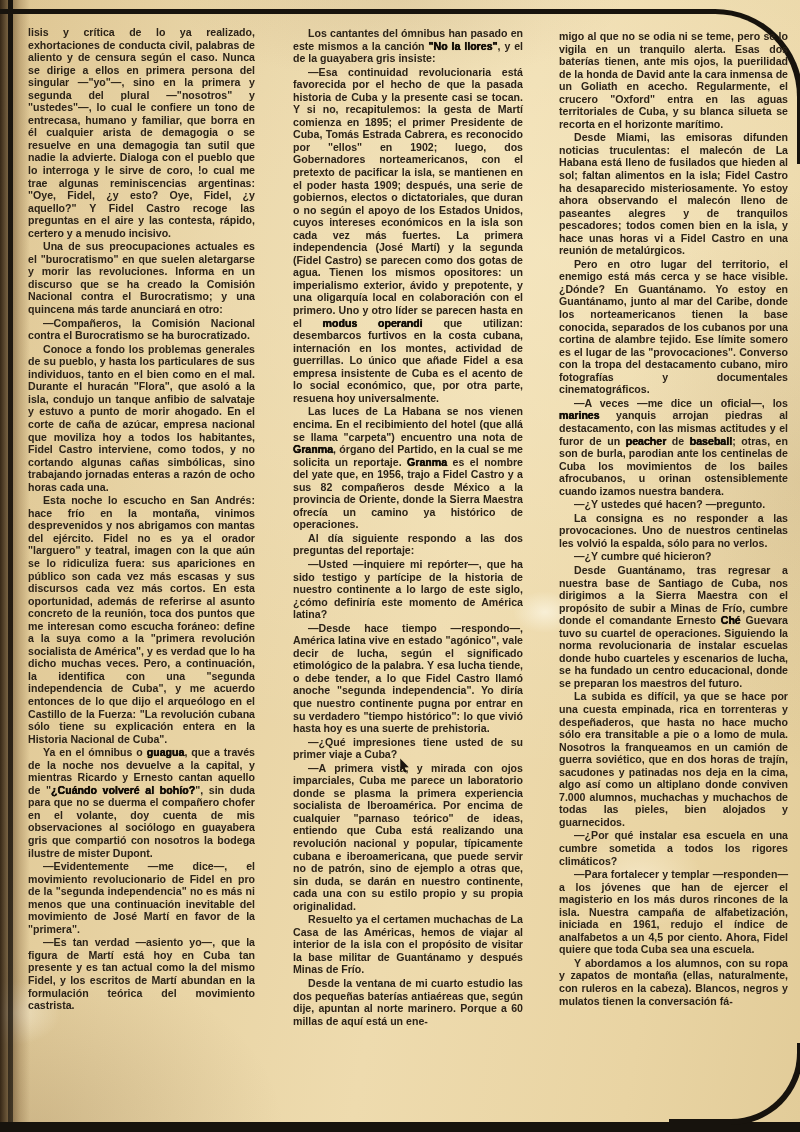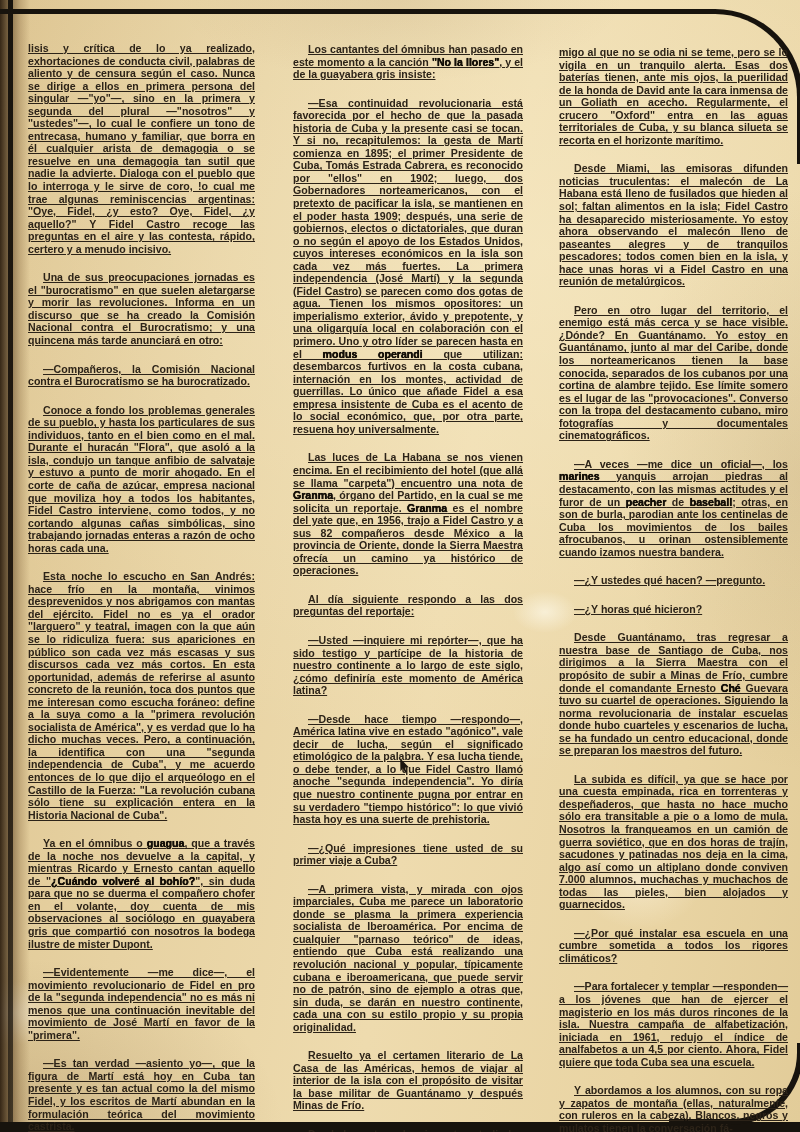--- a/index.html
+++ b/index.html
@@ -38,21 +38,21 @@
   }
   .frame-corner-br{
     position:absolute;right:-3px;bottom:7px;width:128px;height:76px;
     border-bottom:6px solid #17130d;border-right:6px solid #17130d;
     border-bottom-right-radius:72px;pointer-events:none;
   }
   .col{
     position:absolute;color:#2c2318;font-weight:bold;
     font-size:10.6px;line-height:12.55px;text-align:justify;
   }
-  .col p{margin:16px 0 1px 0;text-indent:15px;text-decoration:underline;}
+  .col p{margin:0 0 1px 0;text-indent:15px;}
   .col p.noindent{text-indent:0;}
   .xb{color:#140f08;text-shadow:0 0 .7px #140f08,0 0 .35px #140f08;}
   .col1{left:28px;top:26px;width:227px;}
   .col2{left:293px;top:27px;width:230px;}
   .col3{left:559px;top:30px;width:229px;}
   .cursor{position:absolute;left:399px;top:758px;pointer-events:none;}
 </style>
 </head>
 <body>
 
@@ -60,47 +60,48 @@
   <div class="stains"></div>
   <div class="gutter"></div>
 
   <div class="frame-top"></div>
   <div class="frame-left"></div>
   <div class="frame-bottom"></div>
   <div class="frame-corner-br"></div>
 
   <div class="col col1">
       <p class="noindent"><span>lisis y crítica de lo ya realizado, exhortaciones de conducta civil, palabras de aliento y de censura según el caso. Nunca se dirige a ellos en primera persona del singular —"yo"—, sino en la primera y segunda del plural —"nosotros" y "ustedes"—, lo cual le confiere un tono de entrecasa, humano y familiar, que borra en él cualquier arista de demagogia o se resuelve en una demagogia tan sutil que nadie la advierte. Dialoga con el pueblo que lo interroga y le sirve de coro, !o cual me trae algunas reminiscencias argentinas: "Oye, Fidel, ¿y esto? Oye, Fidel, ¿y aquello?" Y Fidel Castro recoge las preguntas en el aire y las contesta, rápido, certero y a menudo incisivo.</span></p>
-      <p><span>Una de sus preocupaciones jornadas es el "burocratismo" en que suelen aletargarse y morir las revoluciones. Informa en un discurso que se ha creado la Comisión Nacional contra el Burocratismo; y una quincena más tarde anunciará en otro:</span></p>
+      <p><span>Una de sus preocupaciones actuales es el "burocratismo" en que suelen aletargarse y morir las revoluciones. Informa en un discurso que se ha creado la Comisión Nacional contra el Burocratismo; y una quincena más tarde anunciará en otro:</span></p>
       <p><span>—Compañeros, la Comisión Nacional contra el Burocratismo se ha burocratizado.</span></p>
       <p><span>Conoce a fondo los problemas generales de su pueblo, y hasta los particulares de sus individuos, tanto en el bien como en el mal. Durante el huracán "Flora", que asoló a la isla, condujo un tanque anfibio de salvataje y estuvo a punto de morir ahogado. En el corte de caña de azúcar, empresa nacional que moviliza hoy a todos los habitantes, Fidel Castro interviene, como todos, y no cortando algunas cañas simbólicas, sino trabajando jornadas enteras a razón de ocho horas cada una.</span></p>
       <p><span>Esta noche lo escucho en San Andrés: hace frío en la montaña, vinimos desprevenidos y nos abrigamos con mantas del ejército. Fidel no es ya el orador "larguero" y teatral, imagen con la que aún se lo ridiculiza fuera: sus apariciones en público son cada vez más escasas y sus discursos cada vez más cortos. En esta oportunidad, además de referirse al asunto concreto de la reunión, toca dos puntos que me interesan como escucha foráneo: define a la suya como a la "primera revolución socialista de América", y es verdad que lo ha dicho muchas veces. Pero, a continuación, la identifica con una "segunda independencia de Cuba", y me acuerdo entonces de lo que dijo el arqueólogo en el Castillo de la Fuerza: "La revolución cubana sólo tiene su explicación entera en la Historia Nacional de Cuba".</span></p>
       <p><span>Ya en el ómnibus o </span><span class="xb">guagua</span><span>, que a través de la noche nos devuelve a la capital, y mientras Ricardo y Ernesto cantan aquello de "</span><span class="xb">¿Cuándo volveré al bohío?</span><span>", sin duda para que no se duerma el compañero chofer en el volante, doy cuenta de mis observaciones al sociólogo en guayabera gris que compartió con nosotros la bodega ilustre de mister Dupont.</span></p>
       <p><span>—Evidentemente —me dice—, el movimiento revolucionario de Fidel en pro de la "segunda independencia" no es más ni menos que una continuación inevitable del movimiento de José Martí en favor de la "primera".</span></p>
       <p><span>—Es tan verdad —asiento yo—, que la figura de Martí está hoy en Cuba tan presente y es tan actual como la del mismo Fidel, y los escritos de Martí abundan en la formulación teórica del movimiento castrista.</span></p>
     </div>
   <div class="col col2">
-      <p><span>Los cantantes del ómnibus han pasado en este momento a la canción </span><span class="xb">"No la llores"</span><span>, y el de la guayabera gris insiste:</span></p>
+      <p><span>Los cantantes del ómnibus han pasado en este mismos a la canción </span><span class="xb">"No la llores"</span><span>, y el de la guayabera gris insiste:</span></p>
       <p><span>—Esa continuidad revolucionaria está favorecida por el hecho de que la pasada historia de Cuba y la presente casi se tocan. Y si no, recapitulemos: la gesta de Martí comienza en 1895; el primer Presidente de Cuba, Tomás Estrada Cabrera, es reconocido por "ellos" en 1902; luego, dos Gobernadores norteamericanos, con el pretexto de pacificar la isla, se mantienen en el poder hasta 1909; después, una serie de gobiernos, electos o dictatoriales, que duran o no según el apoyo de los Estados Unidos, cuyos intereses económicos en la isla son cada vez más fuertes. La primera independencia (José Martí) y la segunda (Fidel Castro) se parecen como dos gotas de agua. Tienen los mismos opositores: un imperialismo exterior, ávido y prepotente, y una oligarquía local en colaboración con el primero. Uno y otro líder se parecen hasta en el </span><span class="xb">modus operandi</span><span> que utilizan: desembarcos furtivos en la costa cubana, internación en los montes, actividad de guerrillas. Lo único que añade Fidel a esa empresa insistente de Cuba es el acento de lo social económico, que, por otra parte, resuena hoy universalmente.</span></p>
       <p><span>Las luces de La Habana se nos vienen encima. En el recibimiento del hotel (que allá se llama "carpeta") encuentro una nota de </span><span class="xb">Granma</span><span>, órgano del Partido, en la cual se me solicita un reportaje. </span><span class="xb">Granma</span><span> es el nombre del yate que, en 1956, trajo a Fidel Castro y a sus 82 compañeros desde México a la provincia de Oriente, donde la Sierra Maestra ofrecía un camino ya histórico de operaciones.</span></p>
       <p><span>Al día siguiente respondo a las dos preguntas del reportaje:</span></p>
       <p><span>—Usted —inquiere mi repórter—, que ha sido testigo y partícipe de la historia de nuestro continente a lo largo de este siglo, ¿cómo definiría este momento de América latina?</span></p>
       <p><span>—Desde hace tiempo —respondo—, América latina vive en estado "agónico", vale decir de lucha, según el significado etimológico de la palabra. Y esa lucha tiende, o debe tender, a lo que Fidel Castro llamó anoche "segunda independencia". Yo diría que nuestro continente pugna por entrar en su verdadero "tiempo histórico": lo que vivió hasta hoy es una suerte de prehistoria.</span></p>
       <p><span>—¿Qué impresiones tiene usted de su primer viaje a Cuba?</span></p>
       <p><span>—A primera vista, y mirada con ojos imparciales, Cuba me parece un laboratorio donde se plasma la primera experiencia socialista de Iberoamérica. Por encima de cualquier "parnaso teórico" de ideas, entiendo que Cuba está realizando una revolución nacional y popular, típicamente cubana e iberoamericana, que puede servir no de patrón, sino de ejemplo a otras que, sin duda, se darán en nuestro continente, cada una con su estilo propio y su propia originalidad.</span></p>
-      <p><span>Resuelto ya el certamen literario de La Casa de las Américas, hemos de viajar al interior de la isla con el propósito de visitar la base militar de Guantánamo y después Minas de Frío.</span></p>
+      <p><span>Resuelto ya el certamen muchachas de La Casa de las Américas, hemos de viajar al interior de la isla con el propósito de visitar la base militar de Guantánamo y después Minas de Frío.</span></p>
       <p><span>Desde la ventana de mi cuarto estudio las dos pequeñas baterías antiaéreas que, según dije, apuntan al norte marinero. Porque a 60 millas de aquí está un ene-</span></p>
     </div>
   <div class="col col3">
       <p class="noindent"><span>migo al que no se odia ni se teme, pero se lo vigila en un tranquilo alerta. Esas dos baterías tienen, ante mis ojos, la puerilidad de la honda de David ante la cara inmensa de un Goliath en acecho. Regularmente, el crucero "Oxford" entra en las aguas territoriales de Cuba, y su blanca silueta se recorta en el horizonte marítimo.</span></p>
       <p><span>Desde Miami, las emisoras difunden noticias truculentas: el malecón de La Habana está lleno de fusilados que hieden al sol; faltan alimentos en la isla; Fidel Castro ha desaparecido misteriosamente. Yo estoy ahora observando el malecón lleno de paseantes alegres y de tranquilos pescadores; todos comen bien en la isla, y hace unas horas vi a Fidel Castro en una reunión de metalúrgicos.</span></p>
       <p><span>Pero en otro lugar del territorio, el enemigo está más cerca y se hace visible. ¿Dónde? En Guantánamo. Yo estoy en Guantánamo, junto al mar del Caribe, donde los norteamericanos tienen la base conocida, separados de los cubanos por una cortina de alambre tejido. Ese límite somero es el lugar de las "provocaciones". Converso con la tropa del destacamento cubano, miro fotografías y documentales cinematográficos.</span></p>
       <p><span>—A veces —me dice un oficial—, los </span><span class="xb">marines</span><span> yanquis arrojan piedras al destacamento, con las mismas actitudes y el furor de un </span><span class="xb">peacher</span><span> de </span><span class="xb">baseball</span><span>; otras, en son de burla, parodian ante los centinelas de Cuba los movimientos de los bailes afrocubanos, u orinan ostensiblemente cuando izamos nuestra bandera.</span></p>
       <p><span>—¿Y ustedes qué hacen? —pregunto.</span></p>
-      <p><span>—¿Y horas qué hicieron?</span></p>
+      <p><span>La consigna es no responder a las provocaciones. Uno de nuestros centinelas les volvió la espalda, sólo para no verlos.</span></p>
+      <p><span>—¿Y cumbre qué hicieron?</span></p>
       <p><span>Desde Guantánamo, tras regresar a nuestra base de Santiago de Cuba, nos dirigimos a la Sierra Maestra con el propósito de subir a Minas de Frío, cumbre donde el comandante Ernesto </span><span class="xb">Ché</span><span> Guevara tuvo su cuartel de operaciones. Siguiendo la norma revolucionaria de instalar escuelas donde hubo cuarteles y escenarios de lucha, se ha fundado un centro educacional, donde se preparan los maestros del futuro.</span></p>
       <p><span>La subida es difícil, ya que se hace por una cuesta empinada, rica en torrenteras y despeñaderos, que hasta no hace mucho sólo era transitable a pie o a lomo de mula. Nosotros la franqueamos en un camión de guerra soviético, que en dos horas de trajín, sacudones y patinadas nos deja en la cima, algo así como un altiplano donde conviven 7.000 alumnos, muchachas y muchachos de todas las pieles, bien alojados y guarnecidos.</span></p>
       <p><span>—¿Por qué instalar esa escuela en una cumbre sometida a todos los rigores climáticos?</span></p>
       <p><span>—Para fortalecer y templar —responden— a los jóvenes que han de ejercer el magisterio en los más duros rincones de la isla. Nuestra campaña de alfabetización, iniciada en 1961, redujo el índice de analfabetos a un 4,5 por ciento. Ahora, Fidel quiere que toda Cuba sea una escuela.</span></p>
       <p><span>Y abordamos a los alumnos, con su ropa y zapatos de montaña (ellas, naturalmente, con ruleros en la cabeza). Blancos, negros y mulatos tienen la conversación fá-</span></p>
     </div>
 
   <svg class="cursor" width="11" height="15" viewBox="0 0 11 15">
     <path d="M1.2 0.5 L9.8 9.2 L5.6 9.5 L7.8 13.9 L6.1 14.6 L4.0 10.3 L1.4 13.2 Z" fill="#1b150e"></path>
   </svg>

